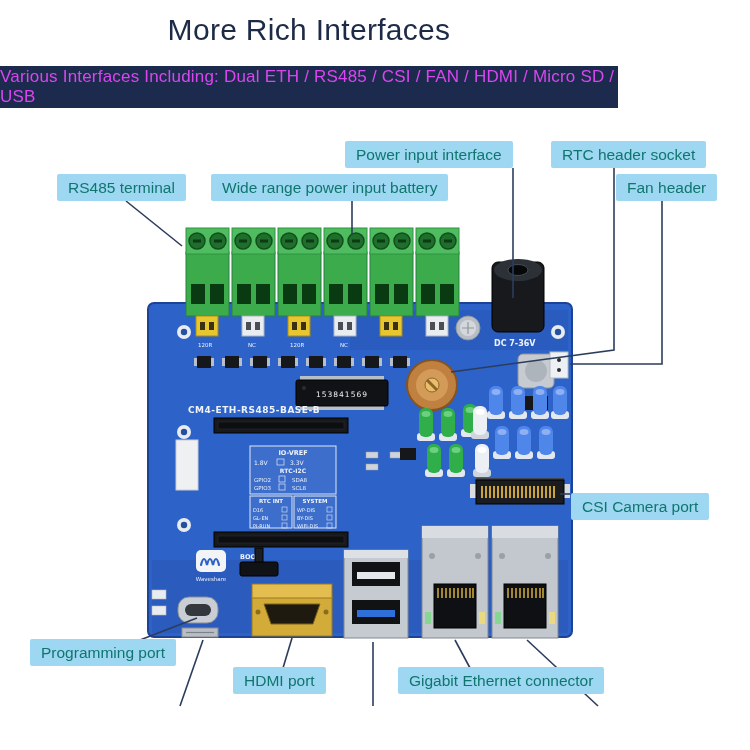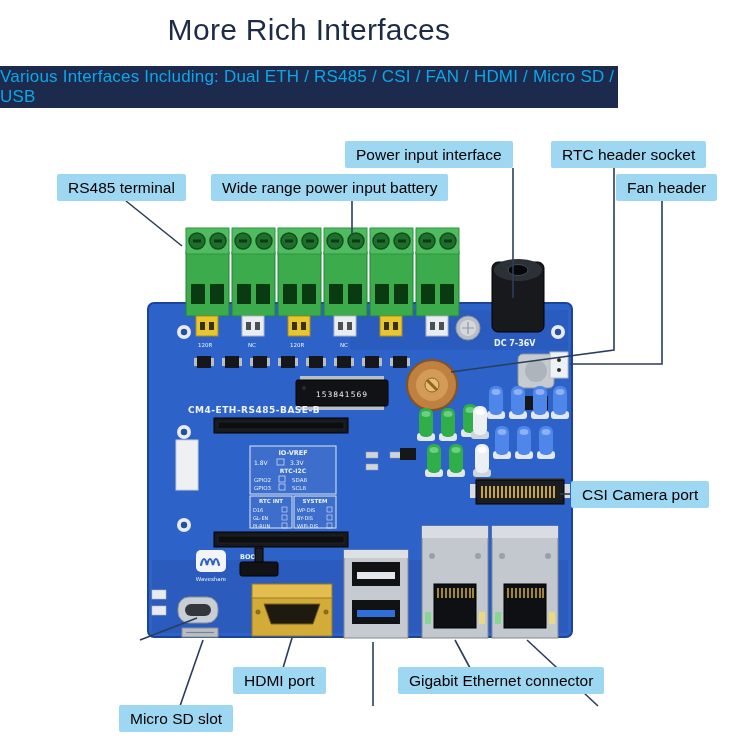--- a/index.html
+++ b/index.html
@@ -1,22 +1,22 @@
 <!DOCTYPE html>
 <html><head>
 <meta charset="utf-8">
 <style>
   *{margin:0;padding:0;box-sizing:border-box}
   html,body{width:750px;height:750px}
   body{background:#fff;font-family:"Liberation Sans",sans-serif;position:relative;overflow:hidden}
   .canvas{position:absolute;inset:0;width:618px;height:750px;background:#fff}
   .title{position:absolute;top:13px;left:0;width:100%;text-align:center;font-size:30px;font-weight:500;color:#1d2b47;letter-spacing:.3px}
-  .banner{position:absolute;top:66px;left:0;width:100%;height:42px;background:#1c2b4d;color:#0ea5e9;font-size:17px;display:flex;align-items:center;justify-content:center;letter-spacing:.2px}
+  .banner{position:absolute;top:66px;left:0;width:100%;height:42px;background:#1c2b4d;color:#d946ef;font-size:17px;display:flex;align-items:center;justify-content:center;letter-spacing:.2px}
   .board-svg{position:absolute;left:0;top:0;z-index:1}
-  .callout{position:absolute;z-index:2;background:#9ed7f2;color:#000000;font-size:15.5px;line-height:27px;padding:0 11px;white-space:nowrap;border-radius:2px}
+  .callout{position:absolute;z-index:2;background:#9ed7f2;color:#0f766e;font-size:15.5px;line-height:27px;padding:0 11px;white-space:nowrap;border-radius:2px}
   svg text{font-family:"DejaVu Sans",sans-serif;fill:#eef3fa}
 </style>
 </head>
 <body>
 
 <div class="canvas">
 
   <div class="title">More Rich Interfaces</div>
   <div class="banner">Various Interfaces Including: Dual ETH / RS485 / CSI / FAN / HDMI / Micro SD / USB</div>
 
@@ -313,18 +313,18 @@
       <polyline points="470,668 455,640"></polyline>
       <polyline points="598,706 527,640"></polyline>
     </g>
   </svg>
 
   <div class="callout" style="left:345px;top:141px">Power input interface</div>
   <div class="callout" style="left:551px;top:141px">RTC header socket</div>
   <div class="callout" style="left:57px;top:174px">RS485 terminal</div>
   <div class="callout" style="left:211px;top:174px">Wide range power input battery</div>
   <div class="callout" style="left:616px;top:174px">Fan header</div>
-  <div class="callout" style="left:571px;top:481px">CSI Camera port</div>
+  <div class="callout" style="left:571px;top:493px">CSI Camera port</div>
+  <div class="callout" style="left:30px;top:639px">Programming port</div>
   <div class="callout" style="left:233px;top:667px">HDMI port</div>
   <div class="callout" style="left:398px;top:667px">Gigabit Ethernet connector</div>
-  <div class="callout" style="left:119px;top:705px">Micro SD slot</div>
 
 </div>
 
 </body></html>

